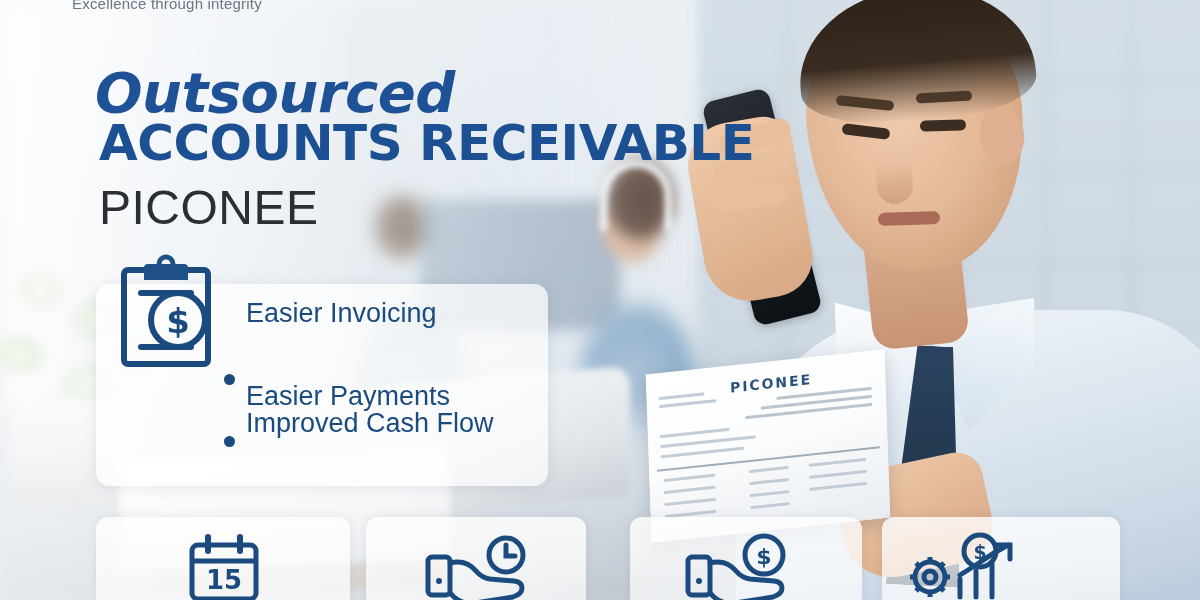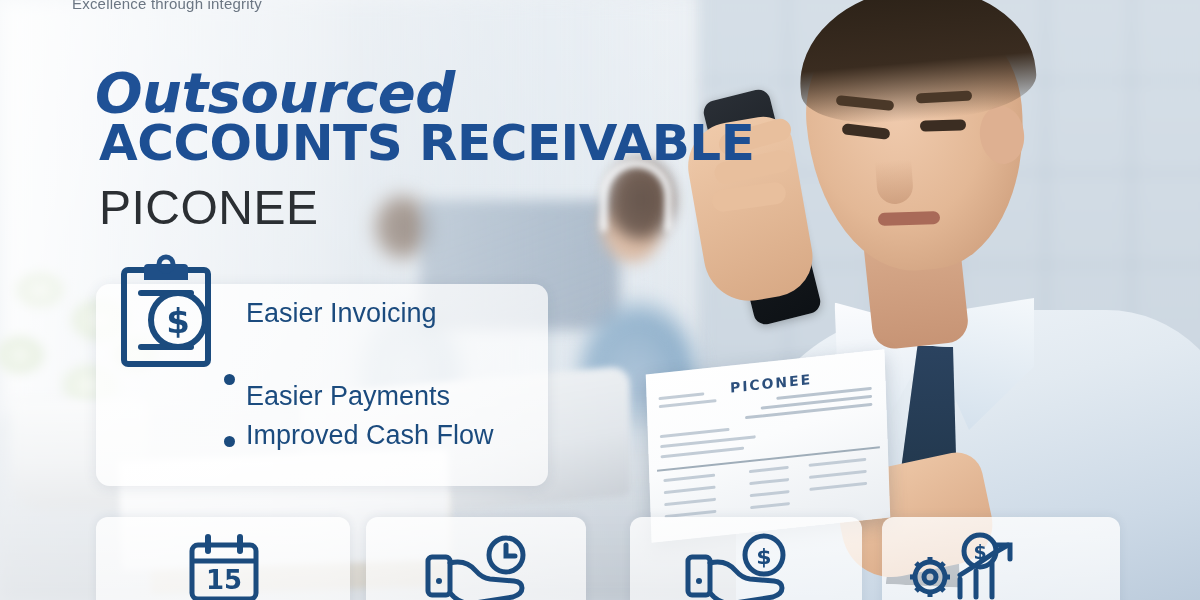--- a/index.html
+++ b/index.html
@@ -267,21 +267,21 @@
     box-shadow: 0 2px 14px rgba(40,60,90,.10);
   }
   .benefit-row {
     position: absolute; left: 150px;
     font-size: 27px; color: #1b4b7e;
     font-family: "Liberation Sans", sans-serif;
     white-space: nowrap;
   }
   .b1 { top: 14px; }
   .b2 { top: 82px; margin-top: 15px; }
-  .b3 { top: 136px; }
+  .b3 { top: 124px; }
   .bullet {
     position: absolute; left: 128px; width: 11px; height: 11px;
     border-radius: 50%; background: #1b4b7e;
   }
   .bul2 { top: 90px; }
   .bul3 { top: 152px; }
 
   
   .clipboard { position: absolute; left: 118px; top: 258px; width: 96px; height: 112px; }
 

